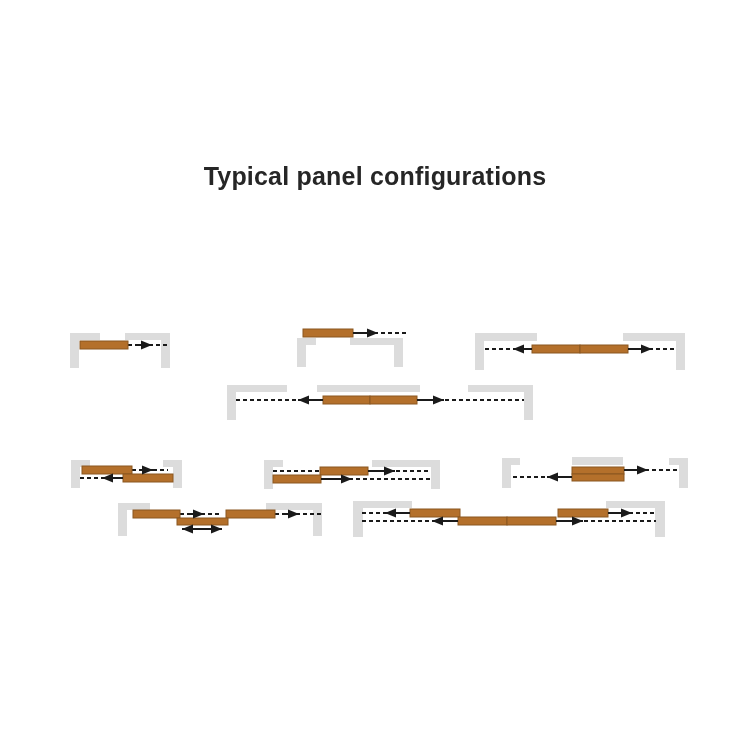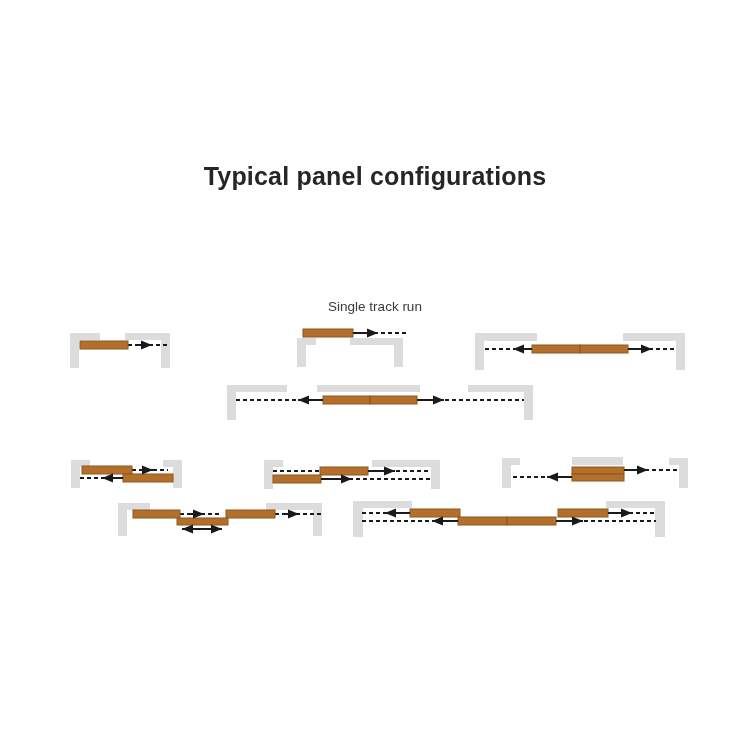--- a/index.html
+++ b/index.html
@@ -24,21 +24,20 @@
   }
   .label-single{top:299px;}
   .label-double{top:431px;}
   svg{position:absolute;left:0;top:0;}
 </style>
 </head>
 <body style="background: rgb(255, 255, 255);">
 
 <div class="stage">
   <div class="title" style="color: rgb(38, 38, 38);">Typical panel configurations</div>
-  <div class="section-label label-single" style="color: rgb(58, 58, 58);">Single track run</div>
   <svg id="diagram-svg" width="750" height="750" viewBox="0 0 750 750">
       <g>
         <rect x="70" y="333" width="9" height="35" fill="#dcdcdc"></rect>
         <rect x="70" y="333" width="30" height="7" fill="#dcdcdc"></rect>
         <rect x="125" y="333" width="45" height="7" fill="#dcdcdc"></rect>
         <rect x="161" y="333" width="9" height="35" fill="#dcdcdc"></rect>
         <line x1="128" y1="345" x2="170" y2="345" stroke="#1a1a1a" stroke-width="2" stroke-dasharray="4 3"></line>
         <rect x="80" y="341" width="48" height="8" fill="#b4702b" stroke="#8a5720" stroke-width="1"></rect>
         <line x1="138" y1="345" x2="152" y2="345" stroke="#1a1a1a" stroke-width="2"></line>
         <polygon points="152,345 141,340.5 141,349.5" fill="#1a1a1a"></polygon>

